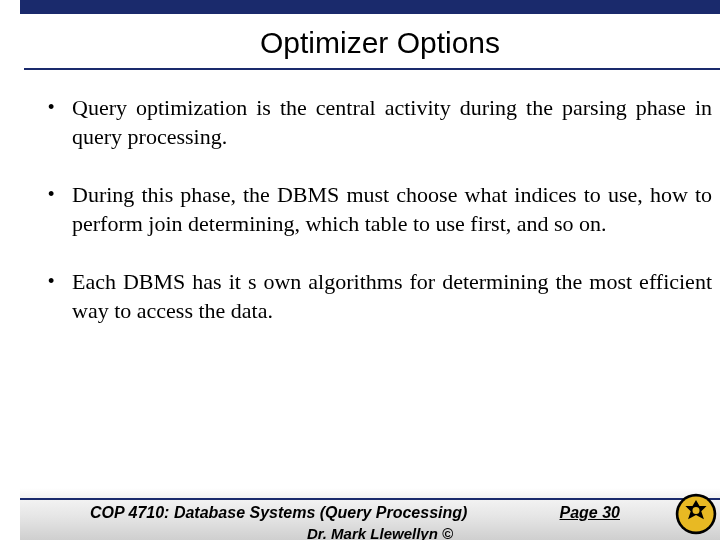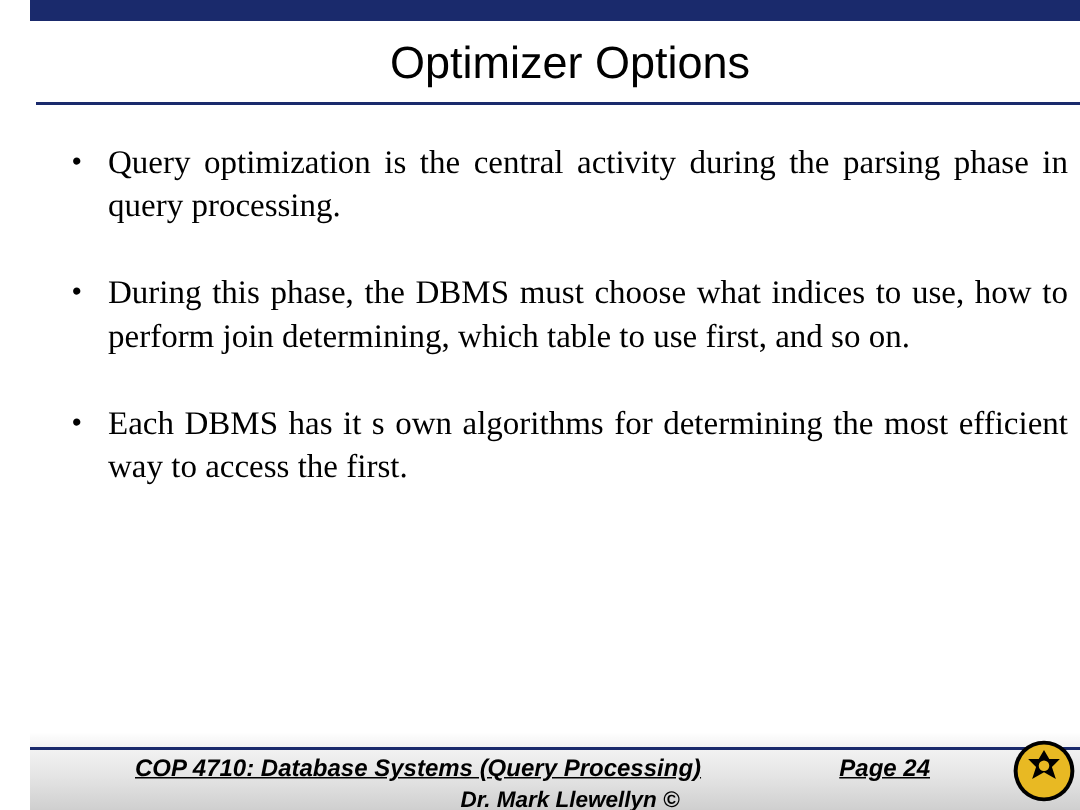--- a/index.html
+++ b/index.html
@@ -65,21 +65,20 @@
     background: linear-gradient(180deg, rgba(0,0,0,0) 0, rgba(0,0,0,0.05) 100%);
   }
   .footer-text {
     position: absolute;
     bottom: 18px;
     left: 70px;
     font-size: 16px;
     font-weight: bold;
     font-style: italic;
     color: #000;
-    text-decoration: underline;
   }
   .footer-page {
     position: absolute;
     bottom: 18px;
     right: 120px;
     font-size: 16px;
     font-weight: bold;
     font-style: italic;
     color: #000;
     text-decoration: underline;
@@ -114,29 +113,29 @@
     <div class="bullet">
       <div class="dot">•</div>
       <div class="txt">Query optimization is the central activity during the parsing phase in query processing.</div>
     </div>
     <div class="bullet">
       <div class="dot">•</div>
       <div class="txt">During this phase, the DBMS must choose what indices to use, how to perform join determining, which table to use first, and so on.</div>
     </div>
     <div class="bullet">
       <div class="dot">•</div>
-      <div class="txt">Each DBMS has it s own algorithms for determining the most efficient way to access the first.</div>
+      <div class="txt">Each DBMS has it s own algorithms for determining the most efficient way to access the data.</div>
     </div>
   </div>
 
   <div class="footer">
     <div class="footer-rule"></div>
     <div class="footer-bar"></div>
     <div class="footer-text">COP 4710: Database Systems (Query Processing)</div>
-    <div class="footer-page">Page 24</div>
+    <div class="footer-page">Page 30</div>
     <div class="footer-author">Dr. Mark Llewellyn ©</div>
     <div class="logo">
       <svg viewBox="0 0 100 100">
         <circle cx="50" cy="50" r="46" fill="#000"></circle>
         <circle cx="50" cy="50" r="40" fill="#e8b923"></circle>
         <path d="M50 18 L58 32 L74 32 L62 44 L68 62 L50 52 L32 62 L38 44 L26 32 L42 32 Z" fill="#000"></path>
         <circle cx="50" cy="42" r="8" fill="#e8b923"></circle>
       </svg>
     </div>
   </div>

